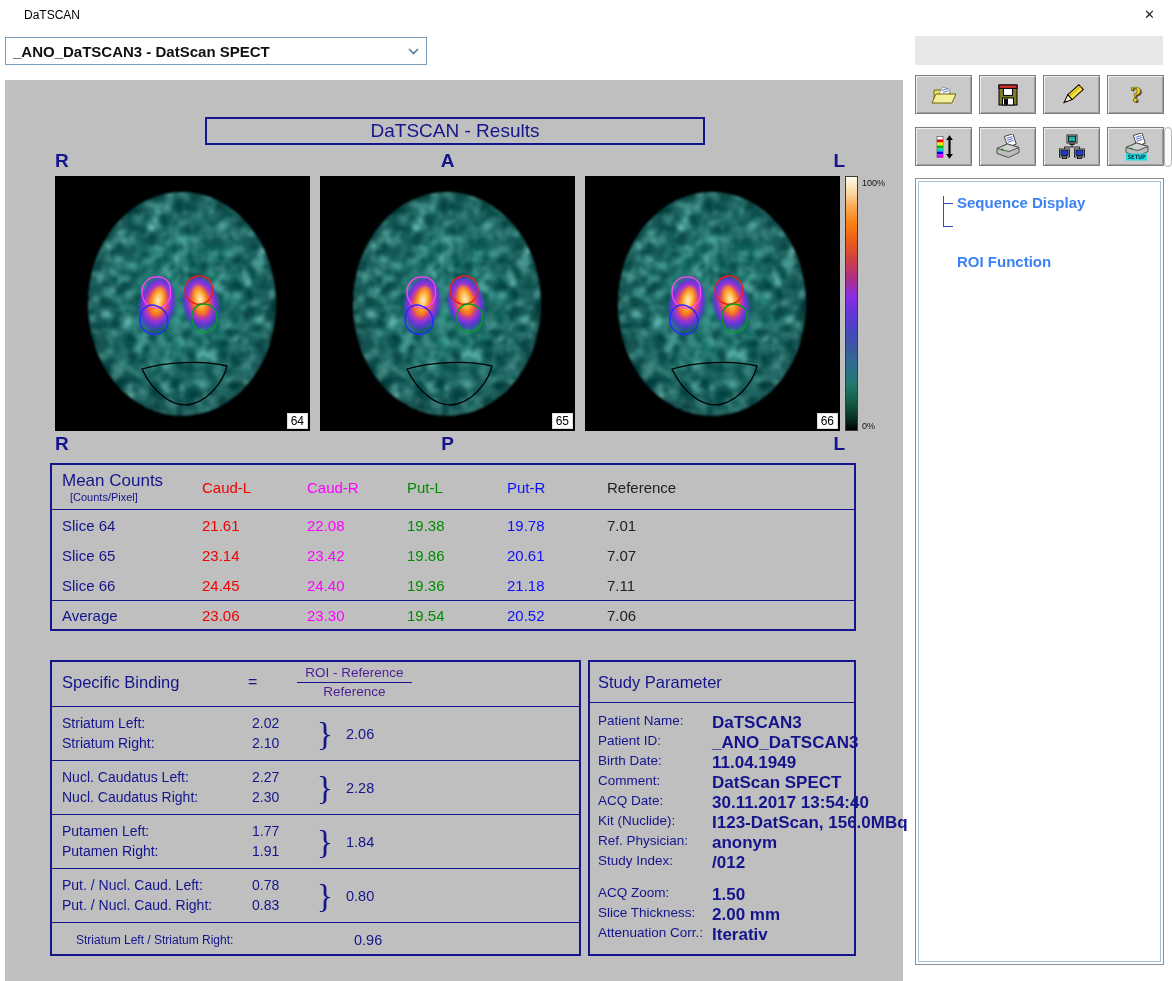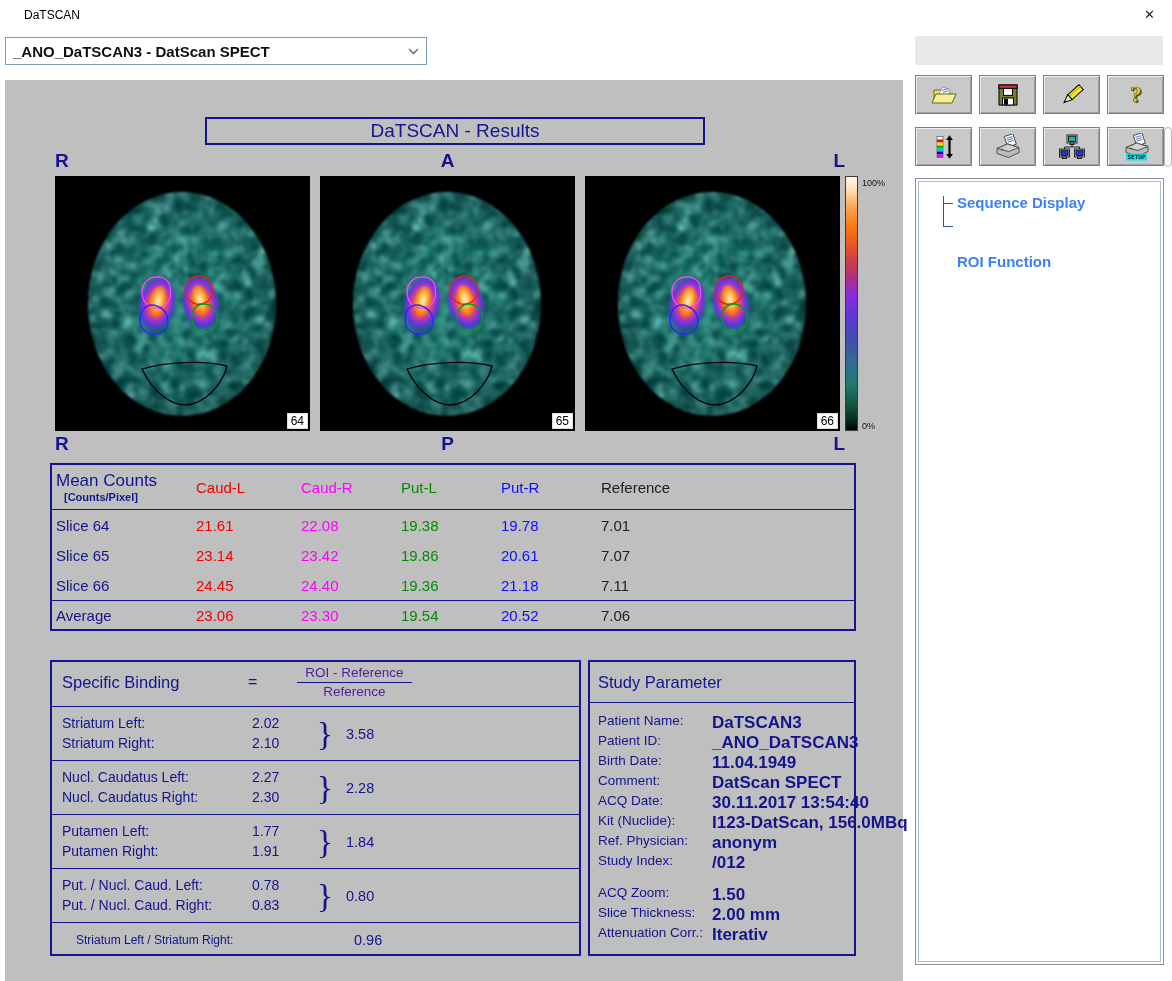--- a/index.html
+++ b/index.html
@@ -34,25 +34,25 @@
             box-sizing:border-box;
             background:linear-gradient(180deg,#fff8ea 0%,#fcd9a4 6%,#fba64e 12%,#f97d12 19%,
               #e85a1e 26%,#cc3f47 33%,#ad2f84 40%,#8b2ce0 47%,#6336d6 54%,#4746bc 61%,
               #3b5aa0 68%,#2f6f8e 75%,#22796e 82%,#125540 90%,#062c1e 96%,#000 100%);}
   .cb-label{position:absolute;left:857px;font-size:9px;color:#111;}
   .cb-top{top:98px;} .cb-bottom{top:341px;}
   
   .mc{position:absolute;left:45px;top:383px;width:806px;height:168px;border:2px solid #14148c;
       box-sizing:border-box;}
   .mc-grid{display:grid;grid-template-columns:140px 105px 100px 100px 100px 1fr;
-           padding-left:4px;align-items:center;}
+           padding-left:10px;align-items:center;}
   .mc-head{height:44px;}
   .mc-title-block{line-height:1;}
   .mc-title{font-size:17px;color:#14148c;}
-  .mc-subtitle{font-size:11px;color:#14148c;margin-top:3px;padding-left:8px;font-weight:bold;}
+  .mc-subtitle{font-size:11px;color:#14148c;margin-top:3px;padding-left:8px;}
   .mc-colhead{font-size:15px;}
   .mc-sep{border-top:1px solid #14148c;}
   .mc-row{height:30px;font-size:15px;}
   .mc-avg{height:28px;font-size:15px;}
   .rowlabel{color:#14148c;}
   .c0{color:#f00000;} .c1{color:#ff00ff;} .c2{color:#008c00;} .c3{color:#0f0fff;} .c4{color:#202020;}
   
   .sb{position:absolute;left:45px;top:580px;width:531px;height:296px;border:2px solid #14148c;
       box-sizing:border-box;background:#bfbfbf;}
   .sb-head{position:relative;height:44px;}
@@ -409,21 +409,21 @@
       <div class="sb-pair">
         <div class="sb-labels">
           <div>Striatum Left:</div>
           <div>Striatum Right:</div>
         </div>
         <div class="sb-values">
           <div>2.02</div>
           <div>2.10</div>
         </div>
         <div class="sb-brace">}</div>
-        <div class="sb-combined">3.58</div>
+        <div class="sb-combined">2.06</div>
       </div>
       <div class="sb-pair">
         <div class="sb-labels">
           <div>Nucl. Caudatus Left:</div>
           <div>Nucl. Caudatus Right:</div>
         </div>
         <div class="sb-values">
           <div>2.27</div>
           <div>2.30</div>
         </div>

